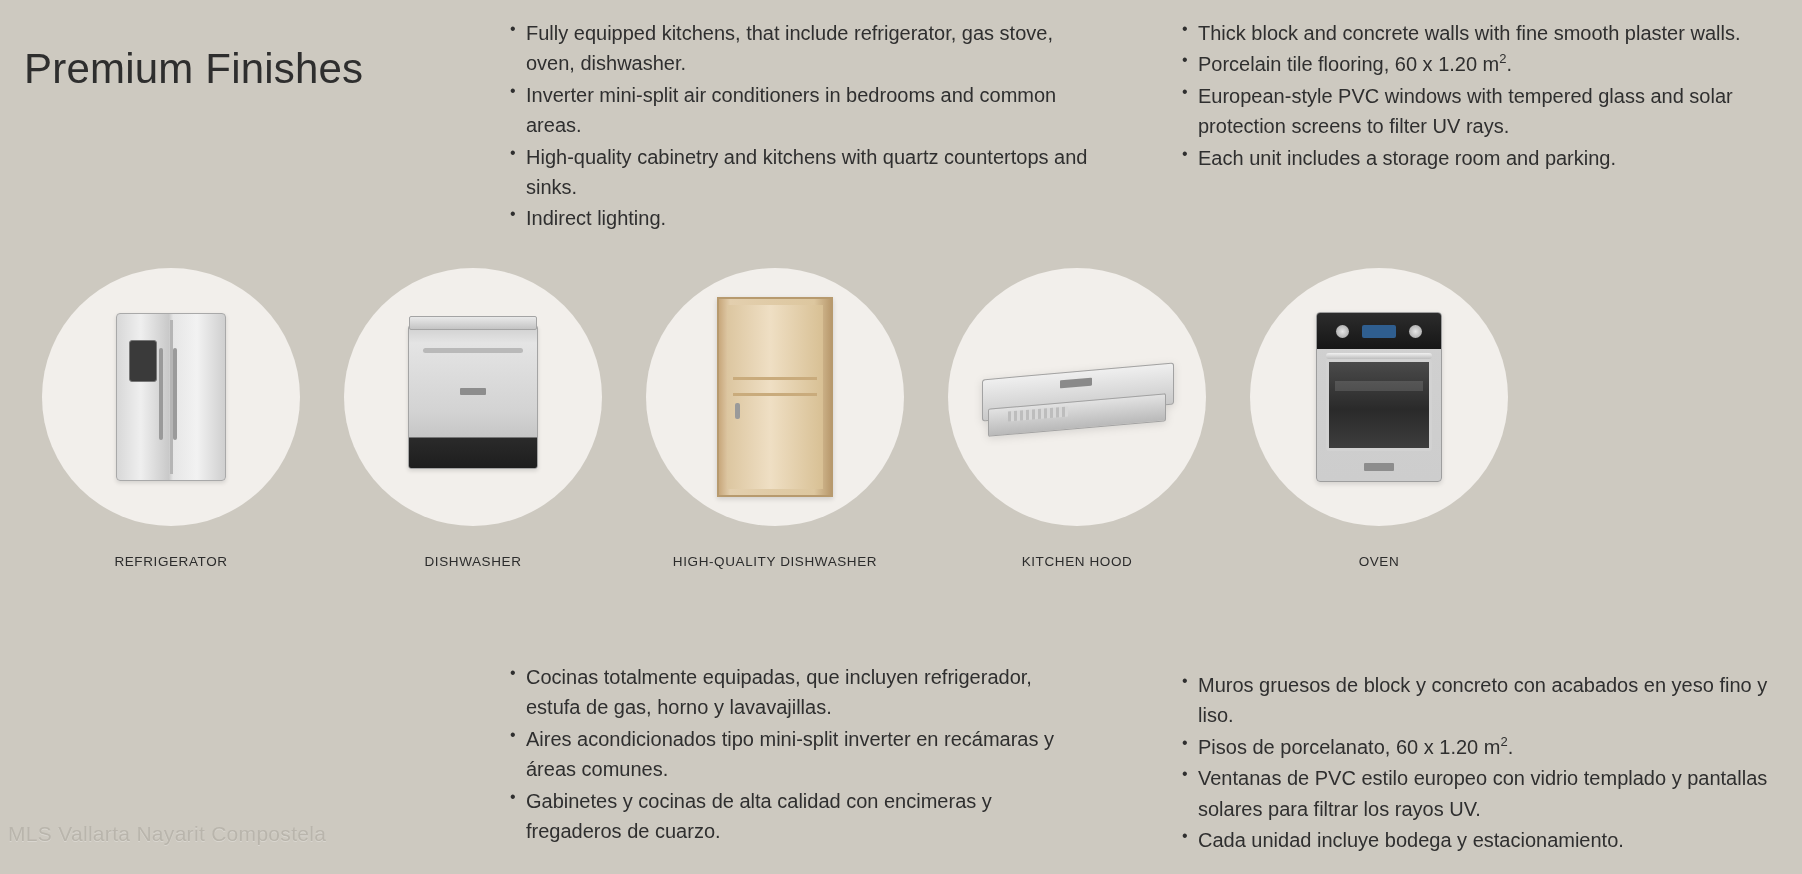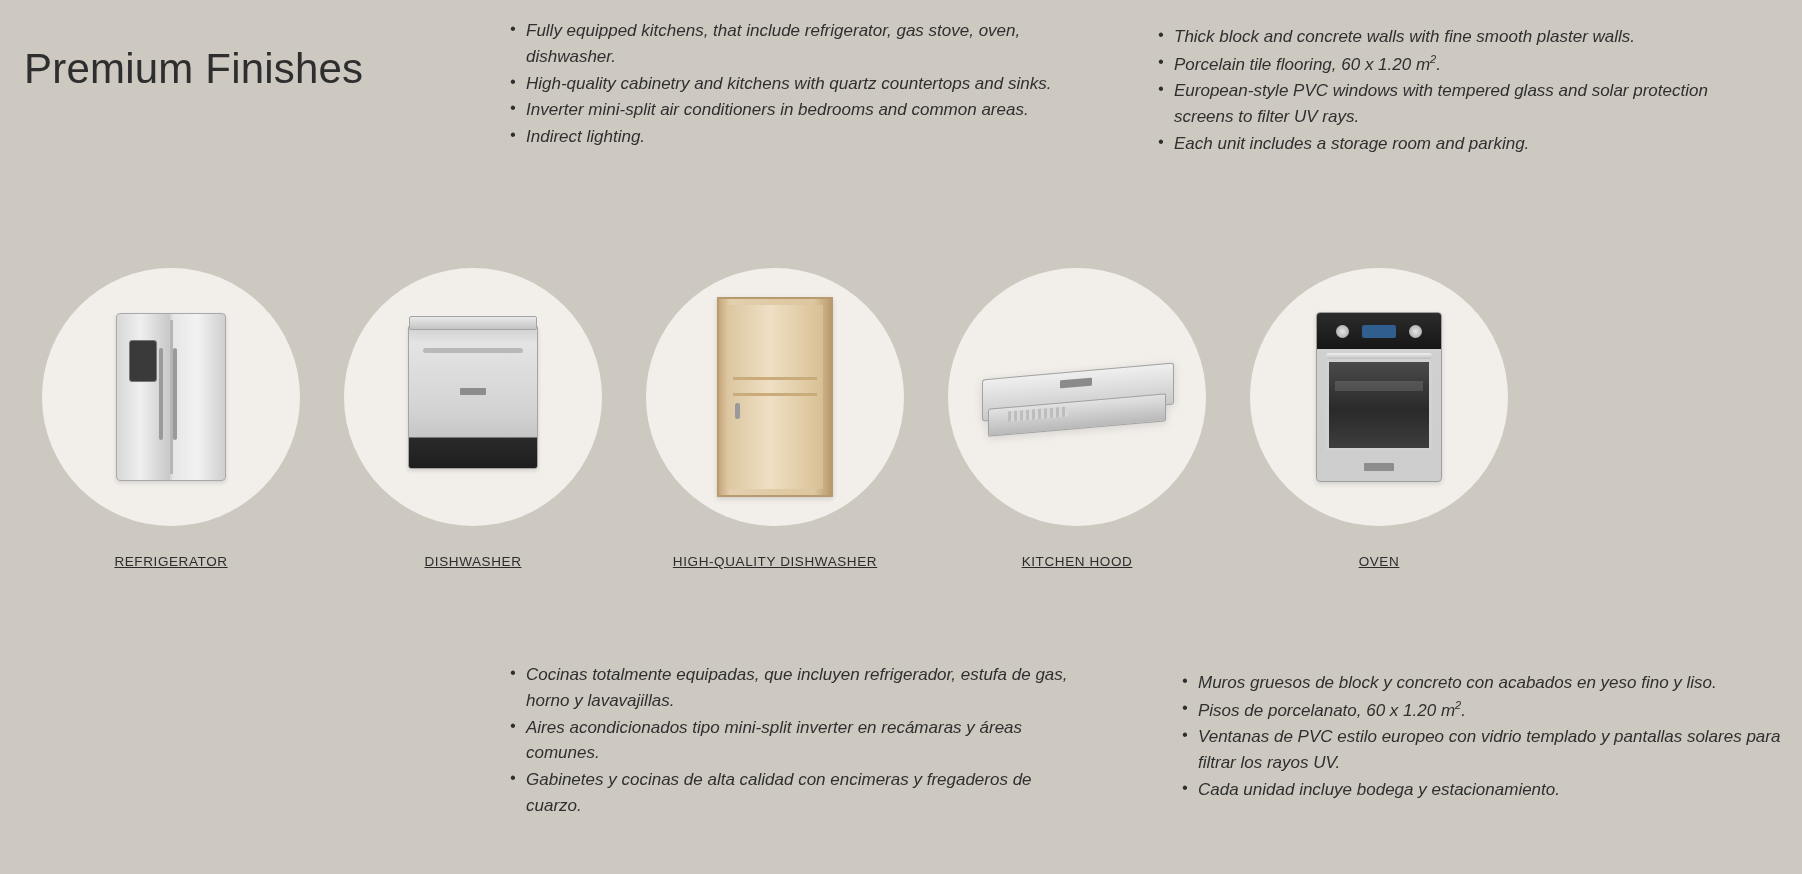--- a/index.html
+++ b/index.html
@@ -29,24 +29,23 @@
     font-size: 42px;
     font-weight: 400;
     letter-spacing: 0.2px;
     color: #2e2e2e;
     line-height: 1.1;
   }
 
   
   .bullets {
     position: absolute;
-    font-size: 17px;
+    font-size: 20px;
     line-height: 1.52;
     color: #2f2f2f;
-    font-style: italic;
   }
   .bullets ul {
     margin: 0;
     padding: 0;
     list-style: none;
   }
   .bullets li {
     position: relative;
     padding-left: 18px;
     margin-bottom: 1px;
@@ -55,21 +54,21 @@
     content: "•";
     position: absolute;
     left: 2px;
     top: -1px;
     font-size: 16px;
     color: #2f2f2f;
   }
   sup { font-size: 0.65em; vertical-align: super; }
 
   #en-left  { left: 508px; top: 18px;  width: 580px; }
-  #en-right { left: 1156px; top: 18px; width: 600px; margin-top: 6px; }
+  #en-right { left: 1180px; top: 18px; width: 600px; }
   #es-left  { left: 508px; top: 662px; width: 580px; }
   #es-right { left: 1180px; top: 662px; width: 620px; margin-top: 8px; }
 
   
   .products {
     position: absolute;
     left: 0;
     top: 268px;
     width: 1802px;
     height: 320px;
@@ -77,21 +76,20 @@
     justify-content: flex-start;
     padding-left: 42px;
     box-sizing: border-box;
     gap: 44px;
   }
   .product {
     width: 258px;
     display: flex;
     flex-direction: column;
     align-items: center;
-    text-decoration: underline;
   }
   .circle {
     width: 258px;
     height: 258px;
     border-radius: 50%;
     background: #f2efeb;
     display: flex;
     align-items: center;
     justify-content: center;
     position: relative;
@@ -308,22 +306,22 @@
 </head>
 <body>
 
 <div class="page">
 
   <h1 class="title">Premium Finishes</h1>
 
   <div class="bullets" id="en-left">
     <ul>
       <li>Fully equipped kitchens, that include refrigerator, gas stove, oven, dishwasher.</li>
+      <li>Inverter mini-split air conditioners in bedrooms and common areas.</li>
       <li>High-quality cabinetry and kitchens with quartz countertops and sinks.</li>
-      <li>Inverter mini-split air conditioners in bedrooms and common areas.</li>
       <li>Indirect lighting.</li>
     </ul>
   </div>
 
   <div class="bullets" id="en-right">
     <ul>
       <li>Thick block and concrete walls with fine smooth plaster walls.</li>
       <li><span>Porcelain tile flooring, 60 x 1.20 m</span><sup>2</sup><span>.</span></li>
       <li>European-style PVC windows with tempered glass and solar protection screens to filter UV rays.</li>
       <li>Each unit includes a storage room and parking.</li>
@@ -407,14 +405,15 @@
 
   <div class="bullets" id="es-right">
     <ul>
       <li>Muros gruesos de block y concreto con acabados en yeso fino y liso.</li>
       <li><span>Pisos de porcelanato, 60 x 1.20 m</span><sup>2</sup><span>.</span></li>
       <li>Ventanas de PVC estilo europeo con vidrio templado y pantallas solares para filtrar los rayos UV.</li>
       <li>Cada unidad incluye bodega y estacionamiento.</li>
     </ul>
   </div>
 
+  <div class="watermark">MLS Vallarta Nayarit Compostela</div>
 
 </div>
 
 </body></html>

